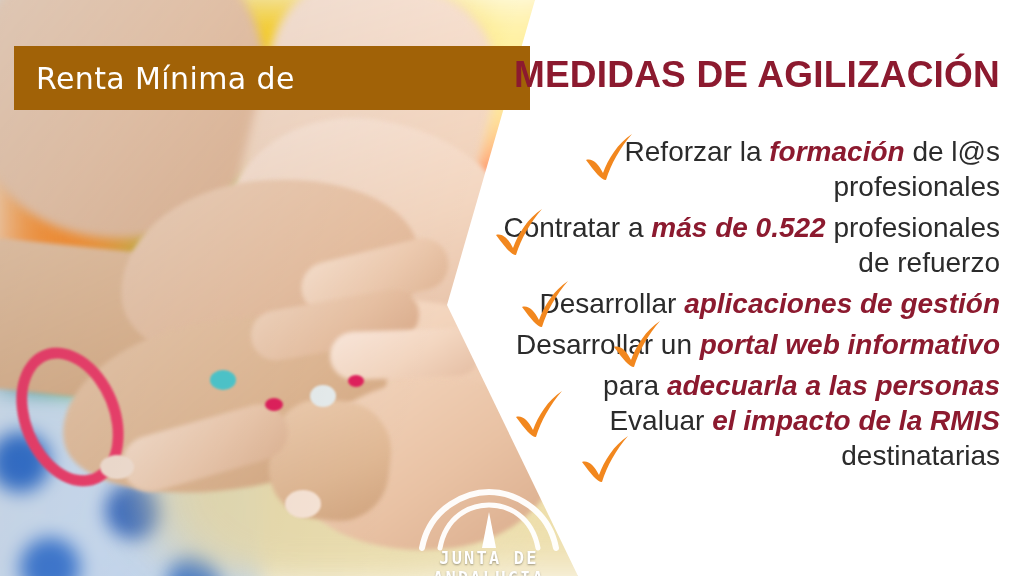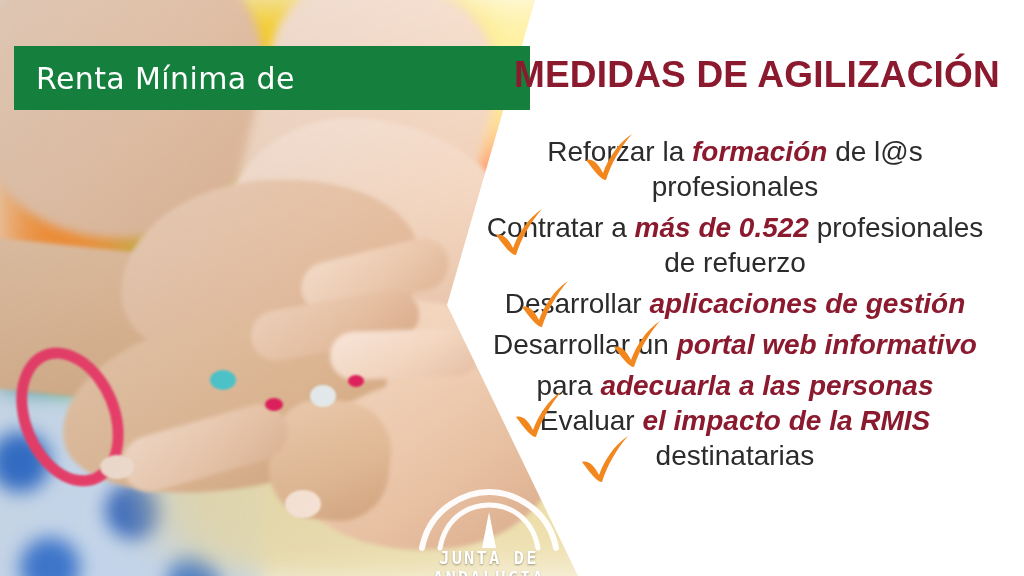--- a/index.html
+++ b/index.html
@@ -109,21 +109,21 @@
   .panel{
     position:absolute;top:0;left:0;width:1024px;height:576px;
     background:#ffffff;
     clip-path:polygon(535px 0, 1024px 0, 1024px 576px, 578px 576px, 447px 305px);
     box-shadow:-6px 0 22px rgba(0,0,0,.18);
   }
 
   
   .banner{
     position:absolute;left:14px;top:46px;width:516px;height:64px;
-    background:#15803d;
+    background:#a16207;
     display:flex;align-items:center;
     padding-left:22px;box-sizing:border-box;
   }
   .banner-light{
     color:#ffffff;font-size:30px;font-weight:400;letter-spacing:.4px;
     font-family:"DejaVu Sans", sans-serif;
   }
   .banner-bold{
     color:#ffffff;font-size:31px;font-weight:bold;letter-spacing:.2px;
     margin-left:11px;
@@ -144,21 +144,21 @@
     position:absolute;left:470px;top:0;width:554px;height:576px;margin-top:6px;
   }
   .headline{
     position:absolute;right:24px;top:48px;
     color:#8c1a2f;font-size:37px;font-weight:bold;
     letter-spacing:.2px;white-space:nowrap;
   }
   .list{position:absolute;right:24px;top:128px;width:530px;}
   .item{
     position:relative;display:block;
-    text-align:center;color:#2b2b2b;
+    text-align:right;color:#2b2b2b;
     font-size:28px;line-height:35px;
     margin-bottom:6px;
   }
   .item .txt{display:block;}
   .em{color:#8c1a2f;font-weight:bold;font-style:italic;}
   .chk{
     position:absolute;width:54px;height:50px;pointer-events:none;
   }
   .chk svg{display:block;width:54px;height:50px;}
 </style>

